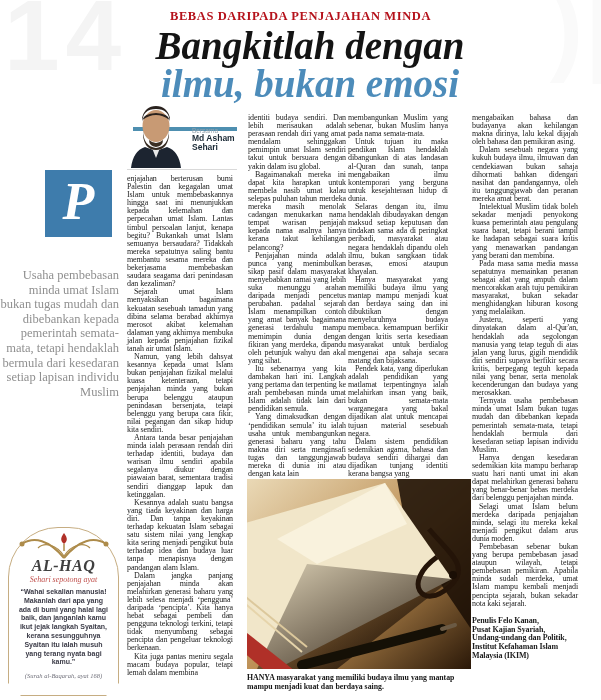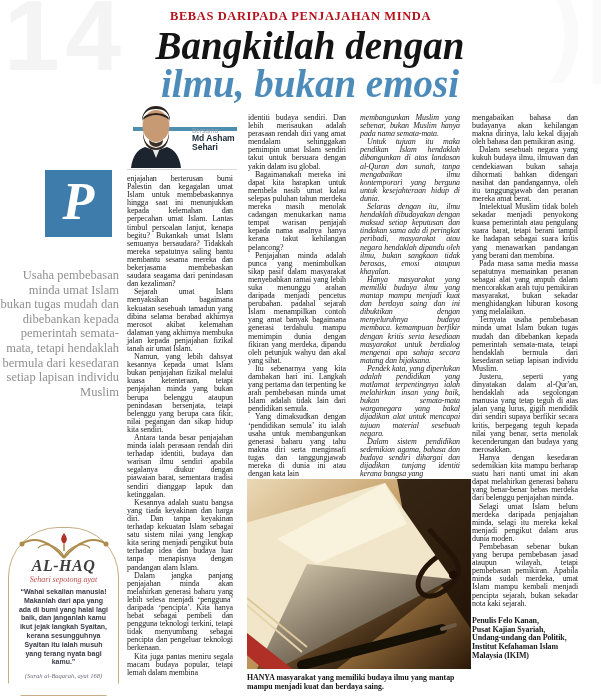--- a/index.html
+++ b/index.html
@@ -30,21 +30,21 @@
            display:flex;align-items:center;justify-content:center;padding-bottom:4px;box-sizing:border-box;}
   
   #pullquote{position:absolute;left:0;top:268px;width:119px;text-align:right;
              color:#8f8f8f;font-size:12.5px;line-height:14.6px;}
   
   .col{position:absolute;font-size:8px;line-height:8.1px;text-align:justify;letter-spacing:-.1px;}
   .col p{margin:0;}
   .col p + p{text-indent:7px;}
   #col1{left:127px;top:175px;width:106px;}
   #col2{left:248px;top:114px;width:98px;}
-  #col3{left:360px;top:114px;width:100px;font-style:italic;}
+  #col3{left:348px;top:114px;width:100px;}
   #col4{left:472px;top:114px;width:106px;}
   .author-block p{margin:0;font-weight:bold;font-size:8px;line-height:8.8px;text-indent:0 !important;}
   .author-block{margin-top:9px;text-align:left;}
   
   #book-photo{position:absolute;left:247px;top:479px;width:224px;height:190px;}
   #photo-caption{position:absolute;left:247px;top:673px;width:232px;
                  font-weight:bold;font-size:7.8px;line-height:9px;color:#161616;text-align:left;}
   
   #alhaq{position:absolute;left:8px;top:527px;width:111px;height:169px;background:#ffffff;
          border:1px solid #c6ad82;border-radius:50px 50px 10px 10px;box-sizing:border-box;
@@ -112,22 +112,22 @@
       <p>Hanya masyarakat yang memiliki budaya ilmu yang mantap mampu menjadi kuat dan berdaya saing dan ini dibuktikan dengan menyeluruhnya budaya membaca. kemampuan berfikir dengan kritis serta kesediaan masyarakat untuk berdialog mengenai apa sahaja secara matang dan bijaksana.</p>
       <p>Pendek kata, yang diperlukan adalah pendidikan yang matlamat terpentingnya ialah melahirkan insan yang baik, bukan semata-mata warganegara yang bakal dijadikan alat untuk mencapai tujuan material sesebuah negara.</p>
       <p>Dalam sistem pendidikan sedemikian agama, bahasa dan budaya sendiri dihargai dan dijadikan tunjang identiti kerana bangsa yang</p>
     </div>
   <div class="col" id="col4">
     <div>
         <p>mengabaikan bahasa dan budayanya akan kehilangan makna dirinya, lalu kekal dijajah oleh bahasa dan pemikiran asing.</p>
         <p>Dalam sesebuah negara yang kukuh budaya ilmu, ilmuwan dan cendekiawan bukan sahaja dihormati bahkan didengari nasihat dan pandangannya, oleh itu tanggungjawab dan peranan mereka amat berat.</p>
         <p>Intelektual Muslim tidak boleh sekadar menjadi penyokong kuasa pemerintah atau pengulang suara barat, tetapi berani tampil ke hadapan sebagai suara kritis yang menawarkan pandangan yang berani dan membina.</p>
         <p>Pada masa sama media massa sepatutnya memainkan peranan sebagai alat yang ampuh dalam mencorakkan arah tuju pemikiran masyarakat, bukan sekadar menghidangkan hiburan kosong yang melalaikan.</p>
+        <p>Justeru, seperti yang dinyatakan dalam al-Qur'an, hendaklah ada segolongan manusia yang tetap teguh di atas jalan yang lurus, gigih mendidik diri sendiri supaya berfikir secara kritis, berpegang teguh kepada nilai yang benar, serta menolak kecenderungan dan budaya yang merosakkan.</p>
         <p>Ternyata usaha pembebasan minda umat Islam bukan tugas mudah dan dibebankan kepada pemerintah semata-mata, tetapi hendaklah bermula dari kesedaran setiap lapisan individu Muslim.</p>
-        <p>Justeru, seperti yang dinyatakan dalam al-Qur'an, hendaklah ada segolongan manusia yang tetap teguh di atas jalan yang lurus, gigih mendidik diri sendiri supaya berfikir secara kritis, berpegang teguh kepada nilai yang benar, serta menolak kecenderungan dan budaya yang merosakkan.</p>
         <p>Hanya dengan kesedaran sedemikian kita mampu berharap suatu hari nanti umat ini akan dapat melahirkan generasi baharu yang benar-benar bebas merdeka dari belenggu penjajahan minda.</p>
         <p>Selagi umat Islam belum merdeka daripada penjajahan minda, selagi itu mereka kekal menjadi pengikut dalam arus dunia moden.</p>
         <p>Pembebasan sebenar bukan yang berupa pembebasan jasad ataupun wilayah, tetapi pembebasan pemikiran. Apabila minda sudah merdeka, umat Islam mampu kembali menjadi pencipta sejarah, bukan sekadar nota kaki sejarah.</p>
       </div>
     <div class="author-block">
         <p>Penulis Felo Kanan,</p>
         <p>Pusat Kajian Syariah,</p>
         <p>Undang-undang dan Politik,</p>
         <p>Institut Kefahaman Islam</p>
         <p>Malaysia (IKIM)</p>

